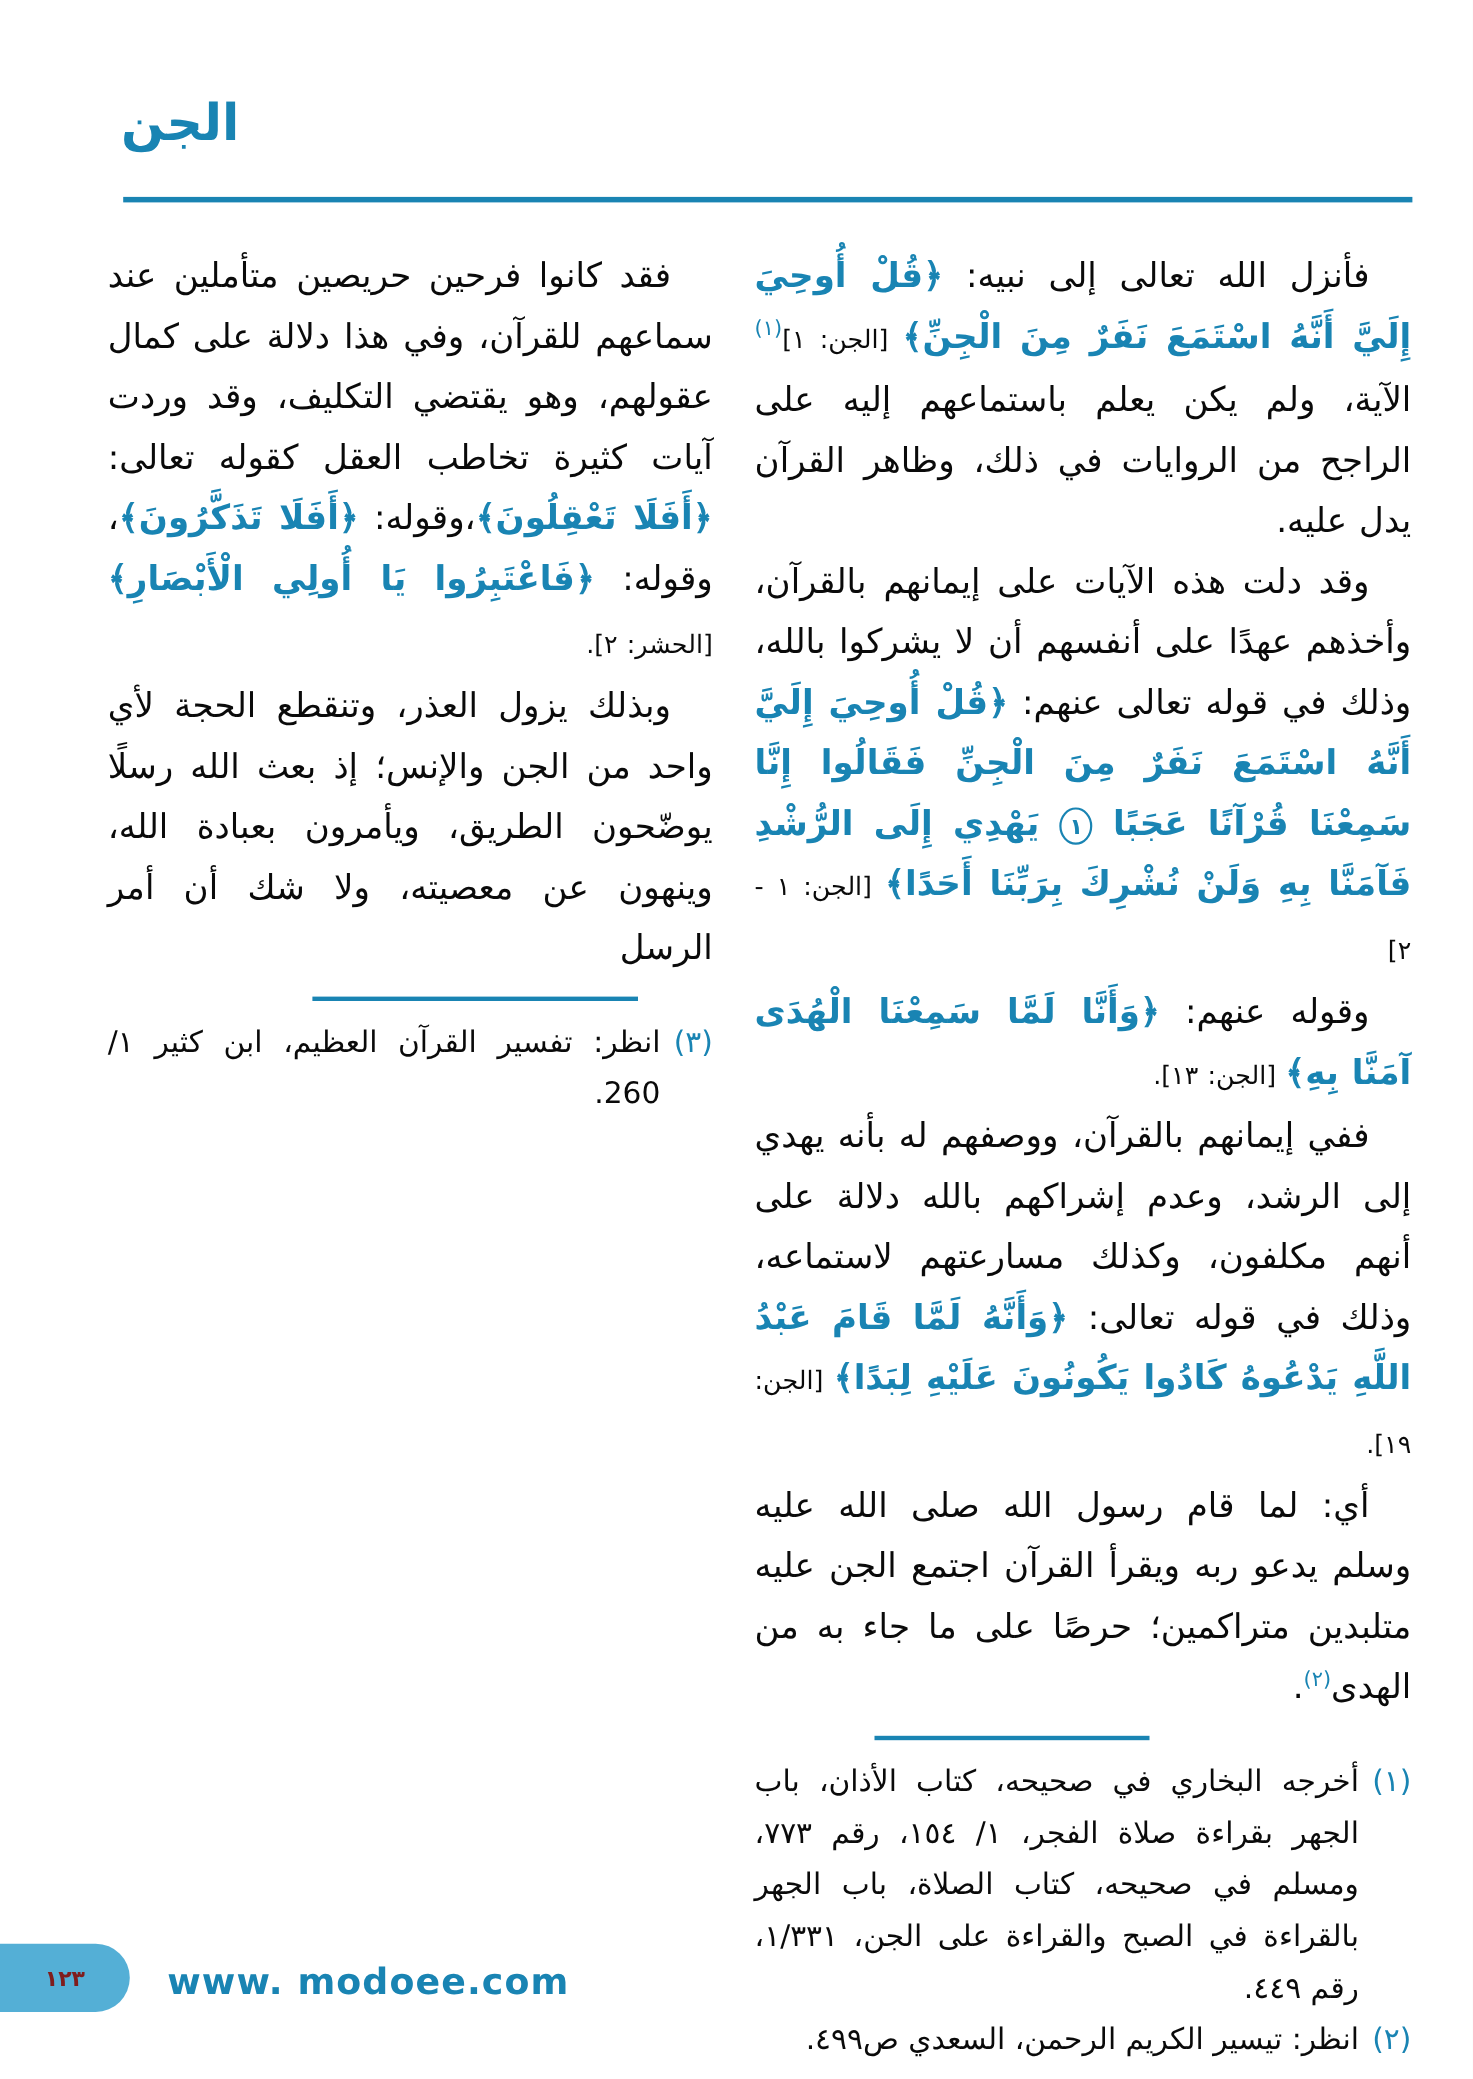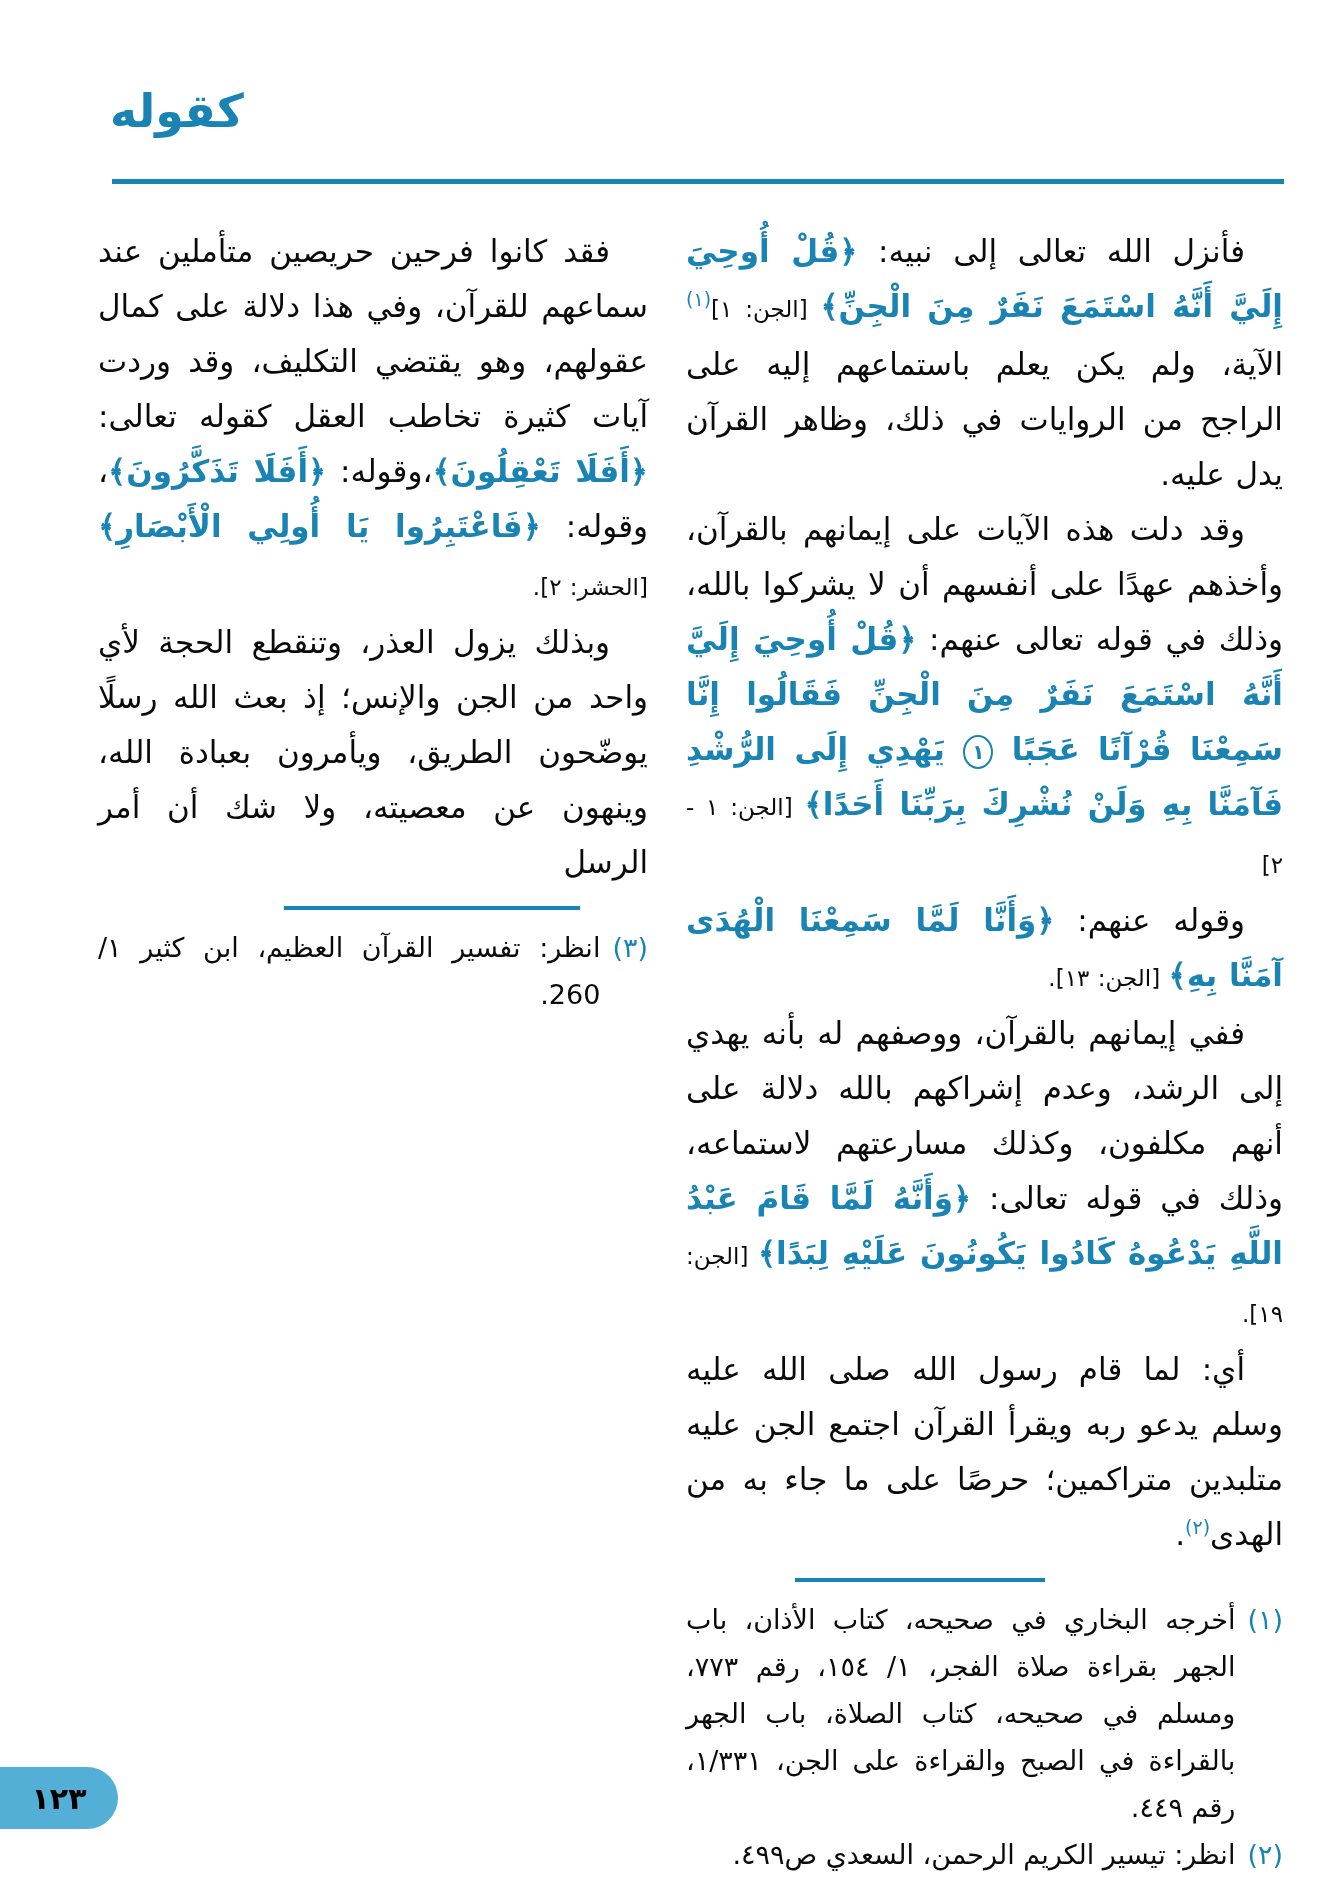--- a/index.html
+++ b/index.html
@@ -118,41 +118,41 @@
     position: absolute;
     left: 0;
     top: 1767px;
     width: 118px;
     height: 62px;
     background: var(--pill, #54AFD6);
     border-radius: 0 31px 31px 0;
     display: flex;
     align-items: center;
     justify-content: center;
-    color: #000000;
-    font-size: 30px;
+    color: #7f1d1d;
+    font-size: 20px;
     font-weight: bold;
   }
   .website {
     position: absolute;
     left: 152px;
     top: 1782px;
     direction: ltr;
     color: var(--teal, #1984B3);
     font-size: 33px;
     font-weight: bold;
     letter-spacing: 1px;
   }
 </style>
 </head>
 <body>
 
 <div class="page">
 
-  <div class="chapter-title">كقوله</div>
+  <div class="chapter-title">الجن</div>
   <div class="header-rule"></div>
 
   <div class="columns">
 
     <div class="col col-right">
       <p><span class="seg seg-body">فأنزل الله تعالى إلى نبيه: </span><span class="seg seg-quran">﴿قُلْ أُوحِيَ إِلَيَّ أَنَّهُ اسْتَمَعَ نَفَرٌ مِنَ الْجِنِّ﴾</span><span class="seg seg-ref"> [الجن: ١]</span><span class="seg seg-sup">(١)</span><span class="seg seg-body"> الآية، ولم يكن يعلم باستماعهم إليه على الراجح من الروايات في ذلك، وظاهر القرآن يدل عليه.</span></p>
       <p><span class="seg seg-body">وقد دلت هذه الآيات على إيمانهم بالقرآن، وأخذهم عهدًا على أنفسهم أن لا يشركوا بالله، وذلك في قوله تعالى عنهم: </span><span class="seg seg-quran">﴿قُلْ أُوحِيَ إِلَيَّ أَنَّهُ اسْتَمَعَ نَفَرٌ مِنَ الْجِنِّ فَقَالُوا إِنَّا سَمِعْنَا قُرْآنًا عَجَبًا </span><span class="seg seg-ayah">١</span><span class="seg seg-quran"> يَهْدِي إِلَى الرُّشْدِ فَآمَنَّا بِهِ وَلَنْ نُشْرِكَ بِرَبِّنَا أَحَدًا﴾</span><span class="seg seg-ref"> [الجن: ١ - ٢]</span></p>
       <p><span class="seg seg-body">وقوله عنهم: </span><span class="seg seg-quran">﴿وَأَنَّا لَمَّا سَمِعْنَا الْهُدَى آمَنَّا بِهِ﴾</span><span class="seg seg-ref"> [الجن: ١٣].</span></p>
       <p><span class="seg seg-body">ففي إيمانهم بالقرآن، ووصفهم له بأنه يهدي إلى الرشد، وعدم إشراكهم بالله دلالة على أنهم مكلفون، وكذلك مسارعتهم لاستماعه، وذلك في قوله تعالى: </span><span class="seg seg-quran">﴿وَأَنَّهُ لَمَّا قَامَ عَبْدُ اللَّهِ يَدْعُوهُ كَادُوا يَكُونُونَ عَلَيْهِ لِبَدًا﴾</span><span class="seg seg-ref"> [الجن: ١٩].</span></p>
       <p><span class="seg seg-body">أي: لما قام رسول الله صلى الله عليه وسلم يدعو ربه ويقرأ القرآن اجتمع الجن عليه متلبدين متراكمين؛ حرصًا على ما جاء به من الهدى</span><span class="seg seg-sup">(٢)</span><span class="seg seg-body">.</span></p>
@@ -183,14 +183,15 @@
           <span class="fn-text">انظر: تفسير القرآن العظيم، ابن كثير ١/ 260.</span>
         </div>
       </div>
     </div>
 
   </div>
 
   <div class="page-pill">
     <span>١٢٣</span>
   </div>
+  <div class="website">www. modoee.com</div>
 
 </div>
 
 </body></html>

